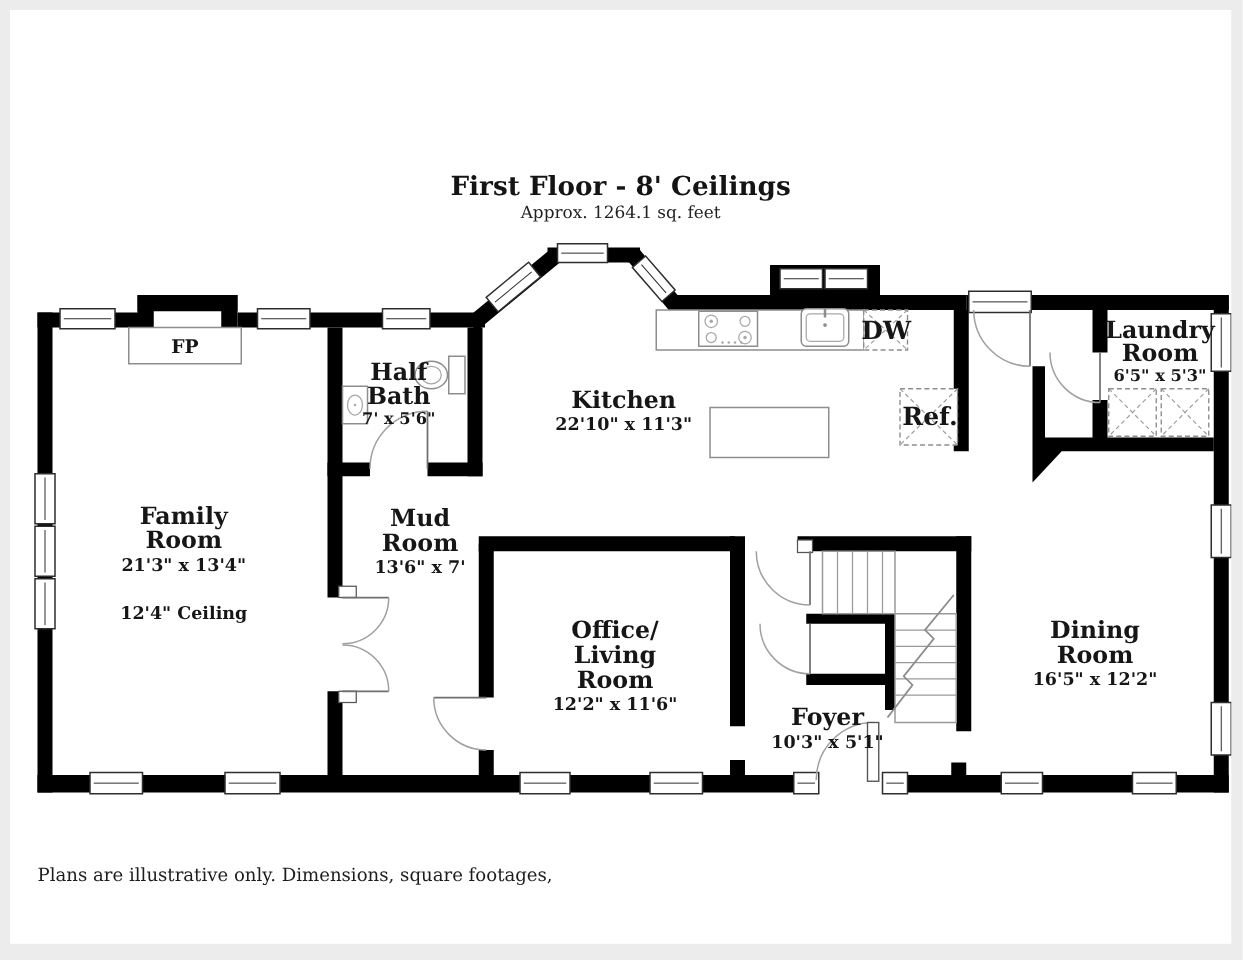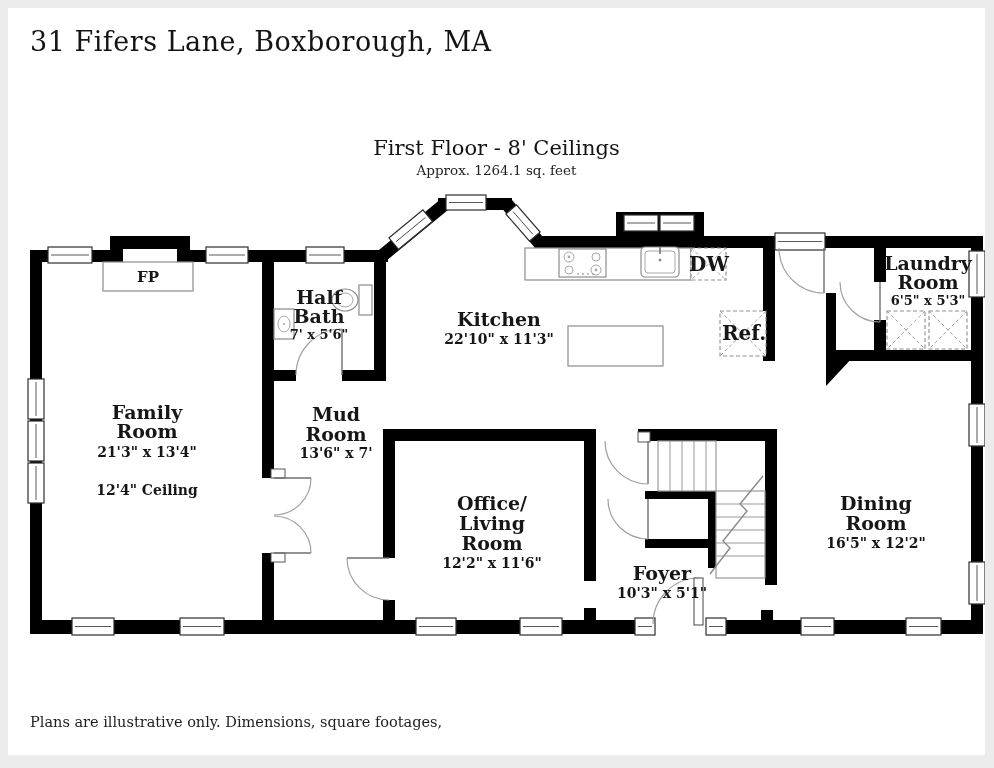--- a/index.html
+++ b/index.html
@@ -11,28 +11,28 @@
   .page{
     position:absolute;left:8px;top:8px;right:9px;bottom:13px;
     background:#ffffff;overflow:hidden;
   }
   .address{
     position:absolute;left:22px;top:18px;
     font-size:27px;color:#141414;letter-spacing:0.5px;white-space:nowrap;
   }
   .floor-head{
     position:absolute;left:0;top:128px;width:100%;text-align:center;
-    font-size:21px;font-weight:400;color:#141414;
+    font-size:21px;font-weight:700;color:#141414;
   }
   .floor-sub{
     position:absolute;left:0;top:154px;width:100%;text-align:center;
     font-size:13.5px;color:#222;
   }
   .disclaimer{
-    position:absolute;left:22px;top:705px;
+    position:absolute;left:22px;top:684px;
     font-size:14.5px;color:#1d1d1d;line-height:1.3;
   }
   svg{position:absolute;left:0;top:0;}
   .wall{fill:#000000;}
   .win{fill:#ffffff;stroke:#2e2e2e;stroke-width:1.2;}
   .winline{stroke:#2e2e2e;stroke-width:0.8;fill:none;}
   .fix{fill:#ffffff;stroke:#8d8d8d;stroke-width:1.2;}
   .fix2{fill:none;stroke:#a8a8a8;stroke-width:1;}
   .dashbox{fill:#ffffff;stroke:#8d8d8d;stroke-width:1.1;stroke-dasharray:4 2.5;}
   .dashx{stroke:#9a9a9a;stroke-width:0.9;stroke-dasharray:3.5 2.5;fill:none;}
@@ -48,21 +48,20 @@
   text.dims-sm{font:700 13px "DejaVu Serif", serif;fill:#161616;text-anchor:middle;}
   text.note{font:700 14px "DejaVu Serif", serif;fill:#161616;text-anchor:middle;}
   text.fixlabel{font:700 15px "DejaVu Serif", serif;fill:#161616;text-anchor:middle;}
   text.appl{font:700 20px "DejaVu Serif", serif;fill:#161616;text-anchor:middle;}
 </style>
 </head>
 <body>
 
 <div class="page">
 
-  <div class="address">31 Fifers Lane, Boxborough, MA</div>
   <div class="floor-head">First Floor - 8' Ceilings</div>
   <div class="floor-sub">Approx. 1264.1 sq. feet</div>
 
   <svg width="994" height="768" viewBox="0 0 994 768">
 
     <g>
       <rect class="wall" x="22" y="242" width="86" height="12"></rect>
       <rect class="wall" x="102" y="228" width="80" height="13"></rect>
       <rect class="wall" x="102" y="228" width="13" height="26"></rect>
       <rect class="wall" x="169" y="228" width="13" height="26"></rect>

